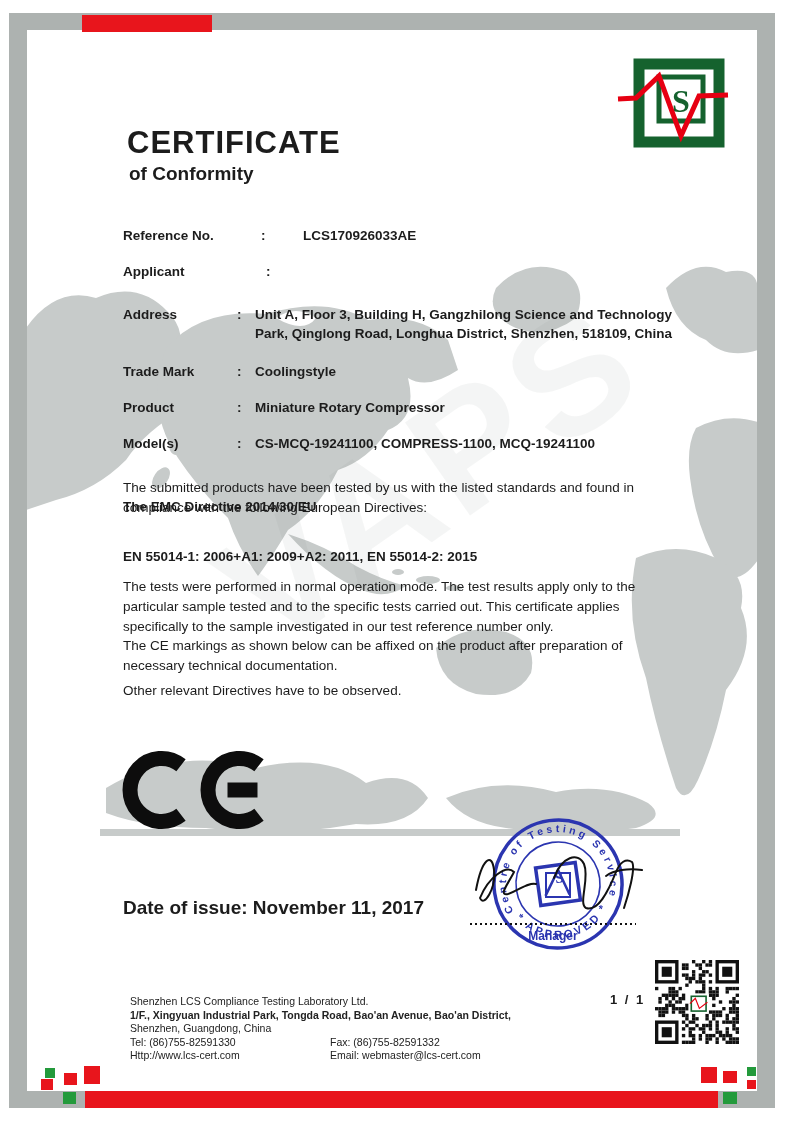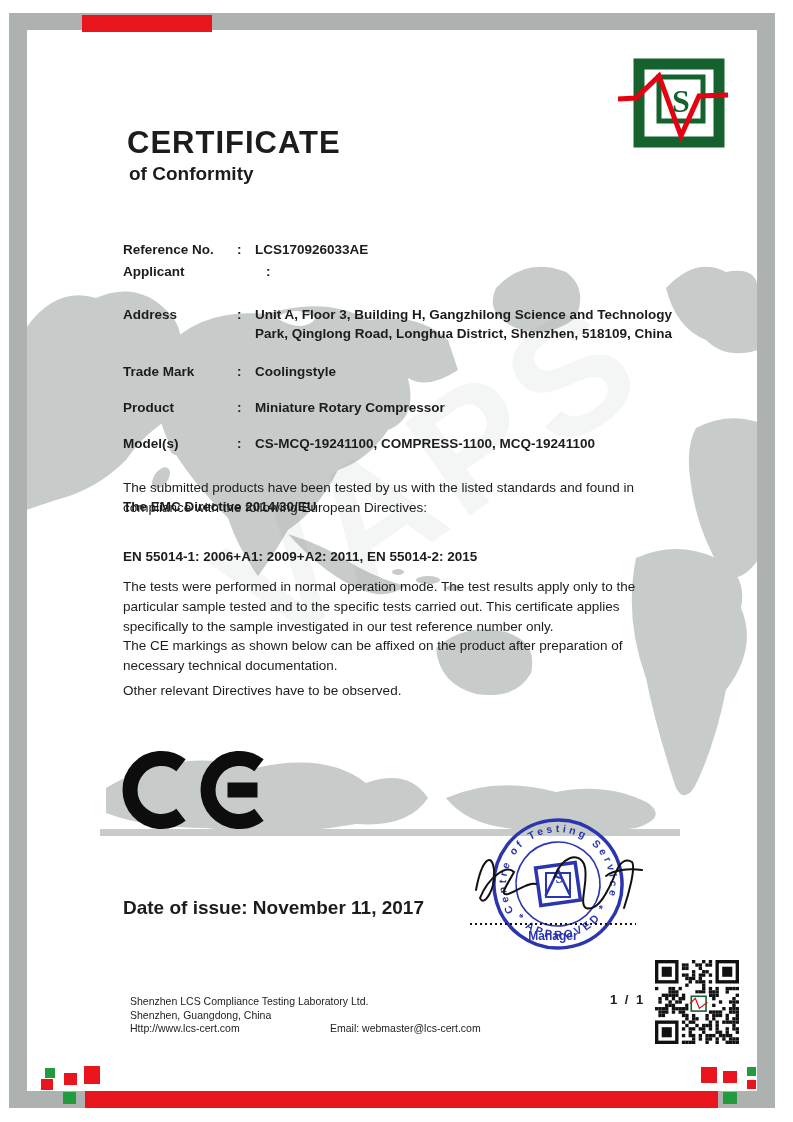--- a/index.html
+++ b/index.html
@@ -107,21 +107,21 @@
   <svg id="logo" width="150" height="104" viewBox="0 0 150 104">
     <rect x="29" y="14" width="80" height="78" fill="none" stroke="#15622e" stroke-width="11"></rect>
     <rect x="49" y="27" width="44" height="44" fill="none" stroke="#15622e" stroke-width="5"></rect>
     <text x="71" y="62" font-size="32" font-weight="bold" fill="#15622e" text-anchor="middle" font-family="Liberation Serif, serif">S</text>
     <polyline points="8,49 26,48 49,26 71,86 89,46 118,45" fill="none" stroke="#e60012" stroke-width="5" stroke-linejoin="miter"></polyline>
   </svg>
 
   <div id="title1">CERTIFICATE</div>
   <div id="title2">of Conformity</div>
 
-  <div class="field-row" style="top:240px;">
+  <div class="field-row" style="top:226px;gap:24px;">
     <span class="f-label">Reference No.</span>
     <span class="f-colon">:</span>
     <span class="f-value">LCS170926033AE</span>
   </div>
   <div class="field-row" style="top:262px;gap:29px;">
     <span class="f-label">Applicant</span>
     <span class="f-colon">:</span>
   </div>
   <div class="field-row" style="top:305px;">
     <span class="f-label">Address</span>
@@ -189,21 +189,26 @@
       <path d="M148,64 C156,58 170,56 184,58"></path>
     </g>
     <line x1="12" y1="112" x2="178" y2="112" stroke="#111" stroke-width="1.8" stroke-dasharray="2,3"></line>
     <text x="95" y="128" font-size="12" fill="#2b35b0" text-anchor="middle" font-weight="bold" font-family="Liberation Sans, sans-serif">Manager</text>
   </svg>
 
   <div id="dateline">Date of issue: November 11, 2017</div>
 
   <div id="footer">
     <div>Shenzhen LCS Compliance Testing Laboratory Ltd.</div>
+    <div class="b">1/F., Xingyuan Industrial Park, Tongda Road, Bao'an Avenue, Bao'an District,</div>
     <div>Shenzhen, Guangdong, China</div>
+    <div class="cols">
+      <span class="c1">Tel: (86)755-82591330</span>
+      <span>Fax: (86)755-82591332</span>
+    </div>
     <div class="cols">
       <span class="c1">Http://www.lcs-cert.com</span>
       <span>Email: webmaster@lcs-cert.com</span>
     </div>
   </div>
 
   <svg id="qr" width="84" height="84" viewBox="0 0 84 84">
       <rect x="0" y="0" width="84" height="84" fill="#ffffff"></rect>
       <rect x="36.96" y="0" width="3.36" height="3.36" fill="#111"></rect>
       <rect x="47.04" y="0" width="3.36" height="3.36" fill="#111"></rect>

